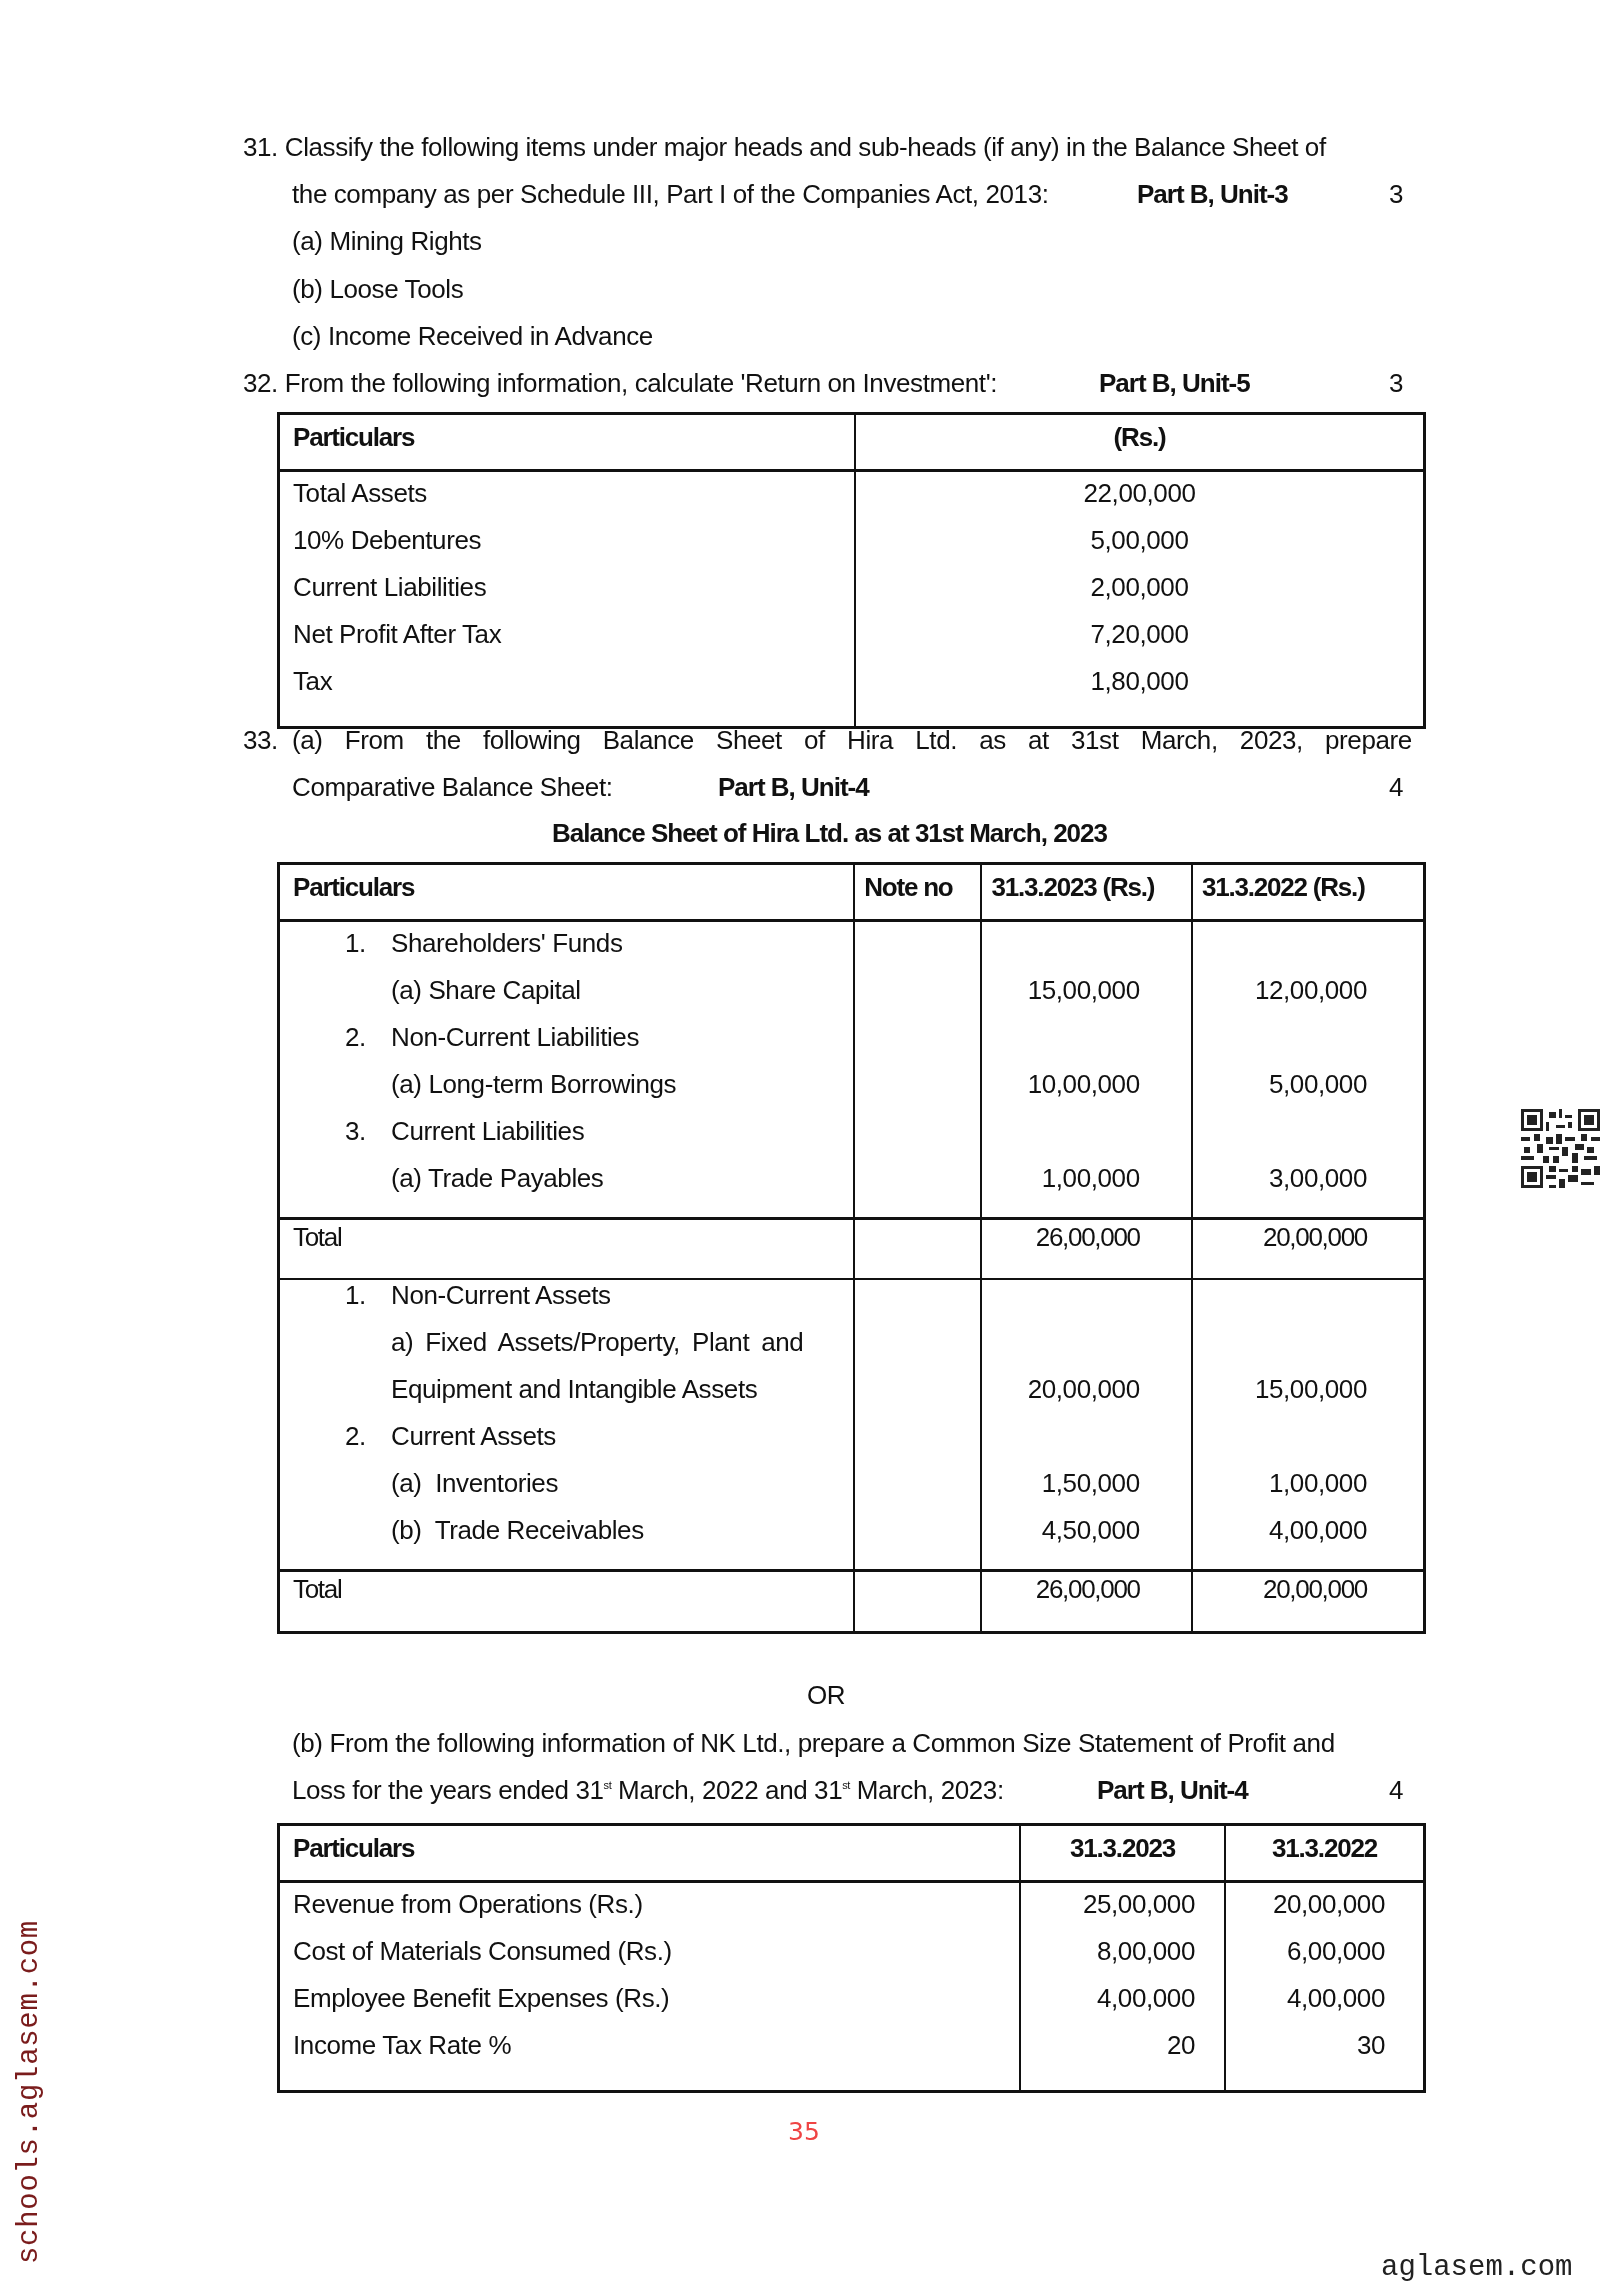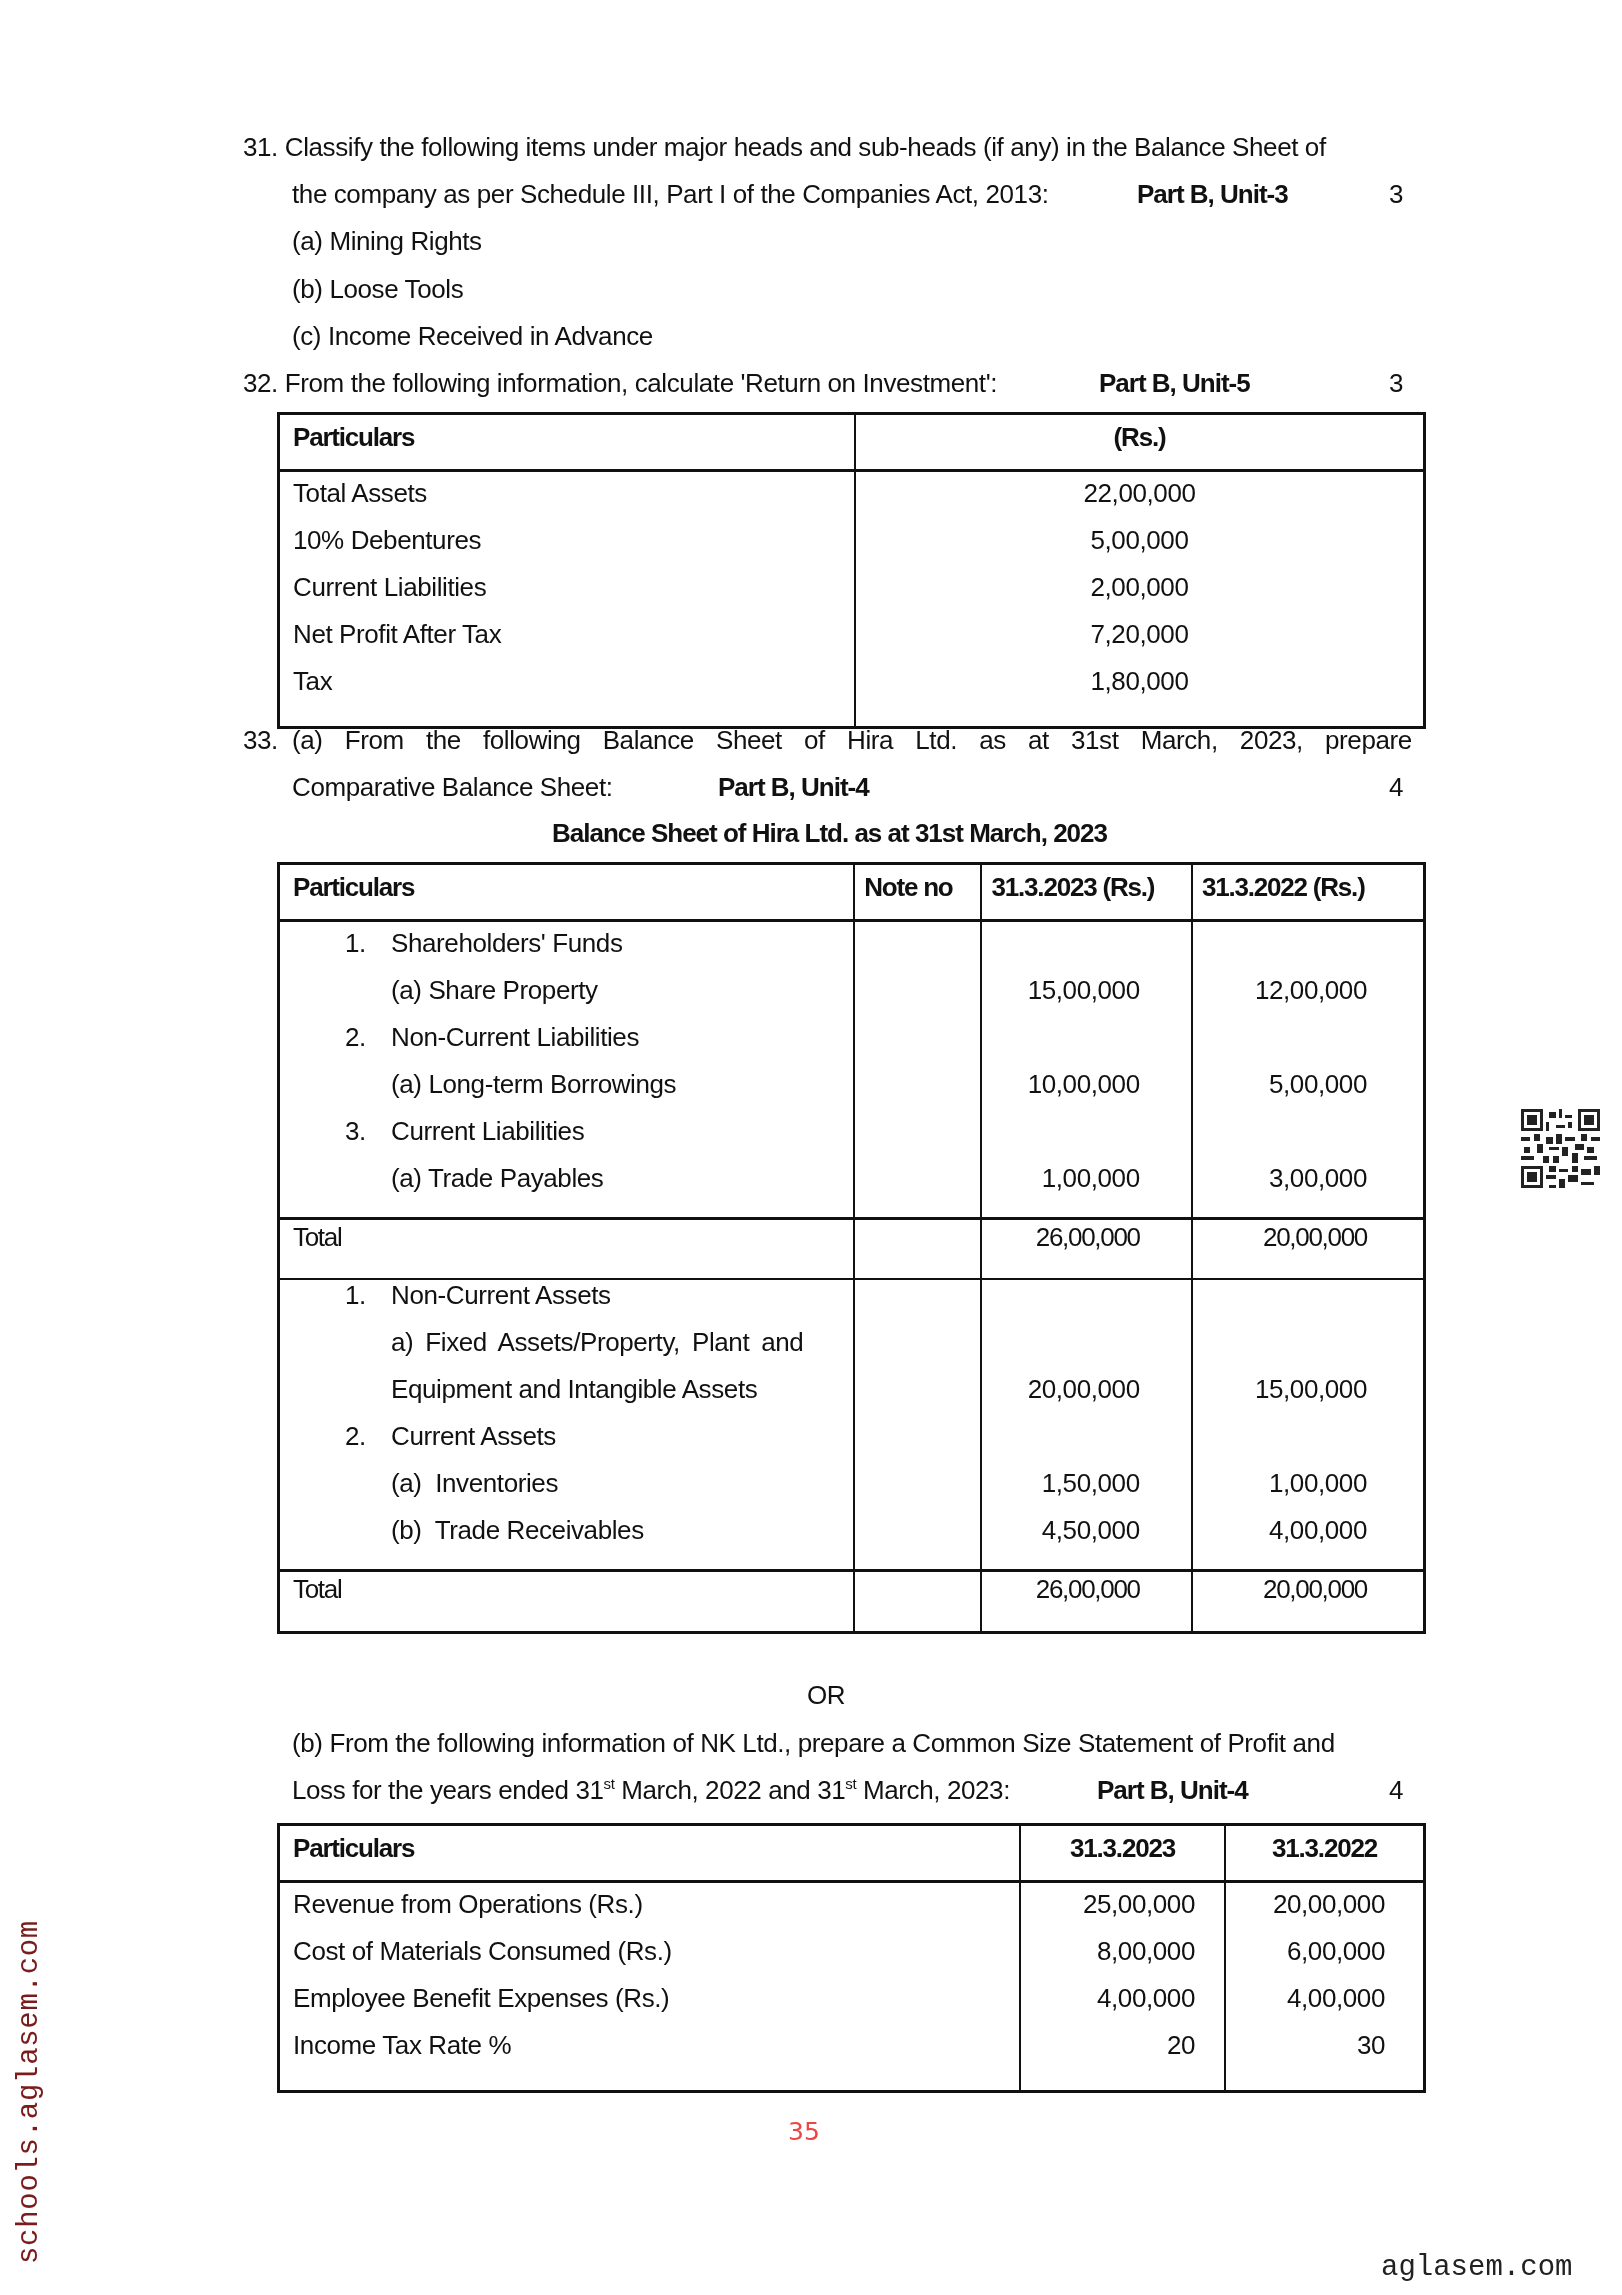--- a/index.html
+++ b/index.html
@@ -44,21 +44,21 @@
       font-size: 29px; color: #7a1c1c; white-space: nowrap; letter-spacing: 0.7px;
     }
     .foot-mark {
       position: absolute; left: 1381px; top: 2251px; font-family: "Liberation Mono", monospace;
       font-size: 29px; color: #222; white-space: nowrap;
     }
     .page-num {
       position: absolute; left: 788px; top: 2117px; font-family: "DejaVu Sans", sans-serif;
       font-size: 25px; color: #ef4444;
     }
-    sup { font-size: 15px; line-height: 0; }
+    sup { font-size: 11px; line-height: 0; }
   </style>
 </head>
 <body>
 
 <div class="line" style="left:243px; top:132px;">
   <span>31.</span>
   <span>Classify the following items under major heads and sub-heads (if any) in the Balance Sheet of</span>
 </div>
 <div class="line" style="left:292px; top:179px;">
   <span>the company as per Schedule III, Part I of the Companies Act, 2013:</span>
@@ -140,21 +140,21 @@
     </tr>
   </thead>
   <tbody>
     <tr>
       <td class="ind1"><span class="n">1.</span><span>Shareholders' Funds</span></td>
       <td></td>
       <td class="num" style="padding-right:51px;"></td>
       <td class="num" style="padding-right:56px;"></td>
     </tr>
     <tr>
-      <td class="ind2">(a) Share Property</td>
+      <td class="ind2">(a) Share Capital</td>
       <td></td>
       <td class="num" style="padding-right:51px;">15,00,000</td>
       <td class="num" style="padding-right:56px;">12,00,000</td>
     </tr>
     <tr>
       <td class="ind1"><span class="n">2.</span><span>Non-Current Liabilities</span></td>
       <td></td>
       <td class="num" style="padding-right:51px;"></td>
       <td class="num" style="padding-right:56px;"></td>
     </tr>

